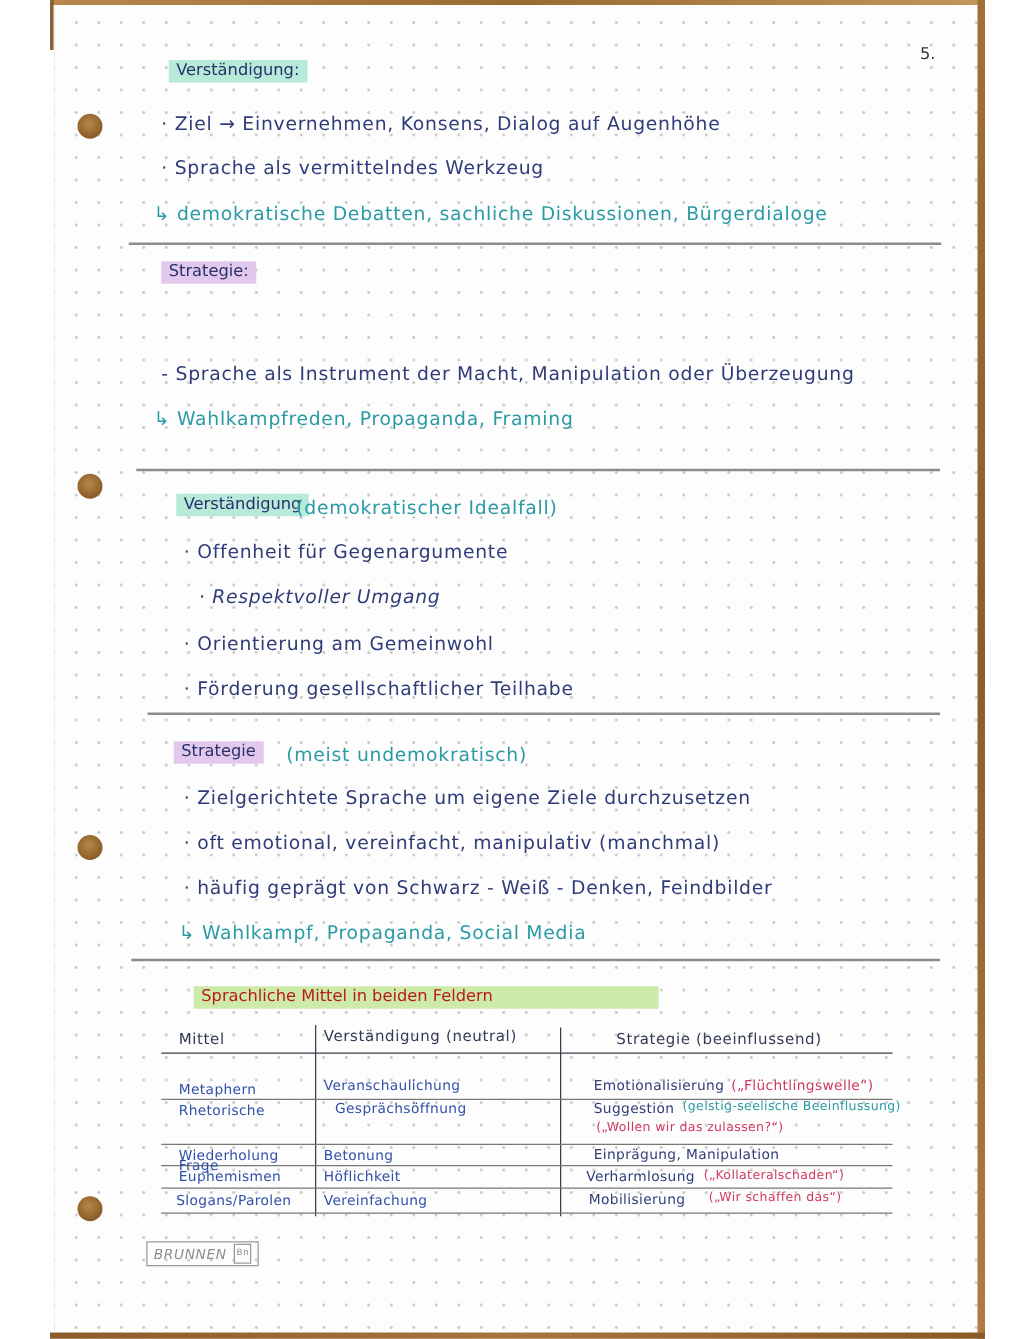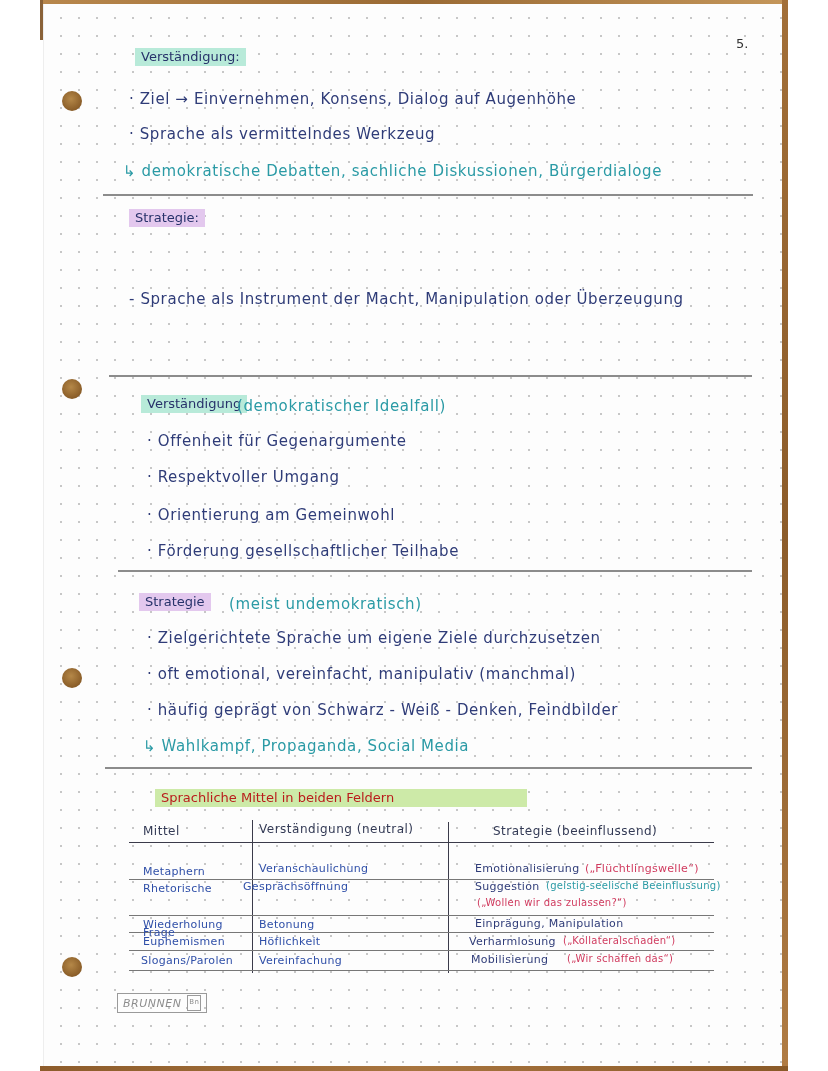--- a/index.html
+++ b/index.html
@@ -100,27 +100,28 @@
 
   <div class="heading hl-mint" style="left:92px; top:44px;">Verständigung:</div>
   <div class="hw navy" style="left:86px; top:86px;">· Ziel → Einvernehmen, Konsens, Dialog auf Augenhöhe</div>
   <div class="hw navy" style="left:86px; top:121px;">· Sprache als vermittelndes Werkzeug</div>
   <div class="hw teal" style="left:80px; top:158px;">↳ demokratische Debatten, sachliche Diskussionen, Bürgerdialoge</div>
 
   <div class="divider" style="left:60px; top:190px; width:650px;"></div>
 
   <div class="heading hl-lilac" style="left:86px; top:205px;">Strategie:</div>
   <div class="hw navy" style="left:86px; top:286px;">- Sprache als Instrument der Macht, Manipulation oder Überzeugung</div>
+  <div class="hw teal" style="left:80px; top:322px;">↳ Wahlkampfreden, Propaganda, Framing</div>
 
   <div class="divider" style="left:66px; top:371px; width:643px;"></div>
 
   <div class="heading hl-mint" style="left:98px; top:391px;">Verständigung</div>
   <div class="hw teal" style="left:194px; top:393px;">(demokratischer Idealfall)</div>
   <div class="hw navy" style="left:104px; top:428px;">· Offenheit für Gegenargumente</div>
-  <div class="hw navy" style="left:104px; top:464px;">· Respektvoller Umgang</div>
+  <div class="hw navy" style="left:116px; top:464px;font-style:italic;">· Respektvoller Umgang</div>
   <div class="hw navy" style="left:104px; top:502px;">· Orientierung am Gemeinwohl</div>
   <div class="hw navy" style="left:104px; top:538px;">· Förderung gesellschaftlicher Teilhabe</div>
 
   <div class="divider" style="left:75px; top:566px; width:634px;"></div>
 
   <div class="heading hl-lilac" style="left:96px; top:589px;">Strategie</div>
   <div class="hw teal" style="left:186px; top:591px;">(meist undemokratisch)</div>
   <div class="hw navy" style="left:104px; top:625px;">· Zielgerichtete Sprache um eigene Ziele durchzusetzen</div>
   <div class="hw navy" style="left:104px; top:661px;">· oft emotional, vereinfacht, manipulativ (manchmal)</div>
   <div class="hw navy" style="left:104px; top:697px;">· häufig geprägt von Schwarz - Weiß - Denken, Feindbilder</div>
@@ -146,21 +147,21 @@
   <div>
     <div class="cell blue" style="left:100px; top:861px;">Metaphern</div>
     <div class="cell blue" style="left:216px; top:858px;">Veranschaulichung</div>
     <div class="cell navy" style="left:432px; top:858px;">Emotionalisierung</div>
     <div class="cell pink" style="left:542px; top:858px;">(„Flüchtlingswelle“)</div>
   </div>
 
   <div>
     <div class="cell blue" style="left:100px; top:878px;">Rhetorische</div>
     <div class="cell blue" style="left:100px; top:896px;margin-top:26px;">Frage</div>
-    <div class="cell blue" style="left:200px; top:876px;text-align:center;">Gesprächsöffnung</div>
+    <div class="cell blue" style="left:225px; top:876px;text-align:center;">Gesprächsöffnung</div>
     <div class="cell navy" style="left:432px; top:876px;">Suggestion</div>
     <div class="cell teal" style="left:503px; top:876px; font-size:10px;">(geistig-seelische Beeinflussung)</div>
     <div class="cell pink" style="left:434px; top:893px; font-size:10px;">(„Wollen wir das zulassen?“)</div>
   </div>
 
   <div>
     <div class="cell blue" style="left:100px; top:914px;">Wiederholung</div>
     <div class="cell blue" style="left:216px; top:914px;">Betonung</div>
     <div class="cell navy" style="left:432px; top:913px;">Einprägung, Manipulation</div>
   </div>

